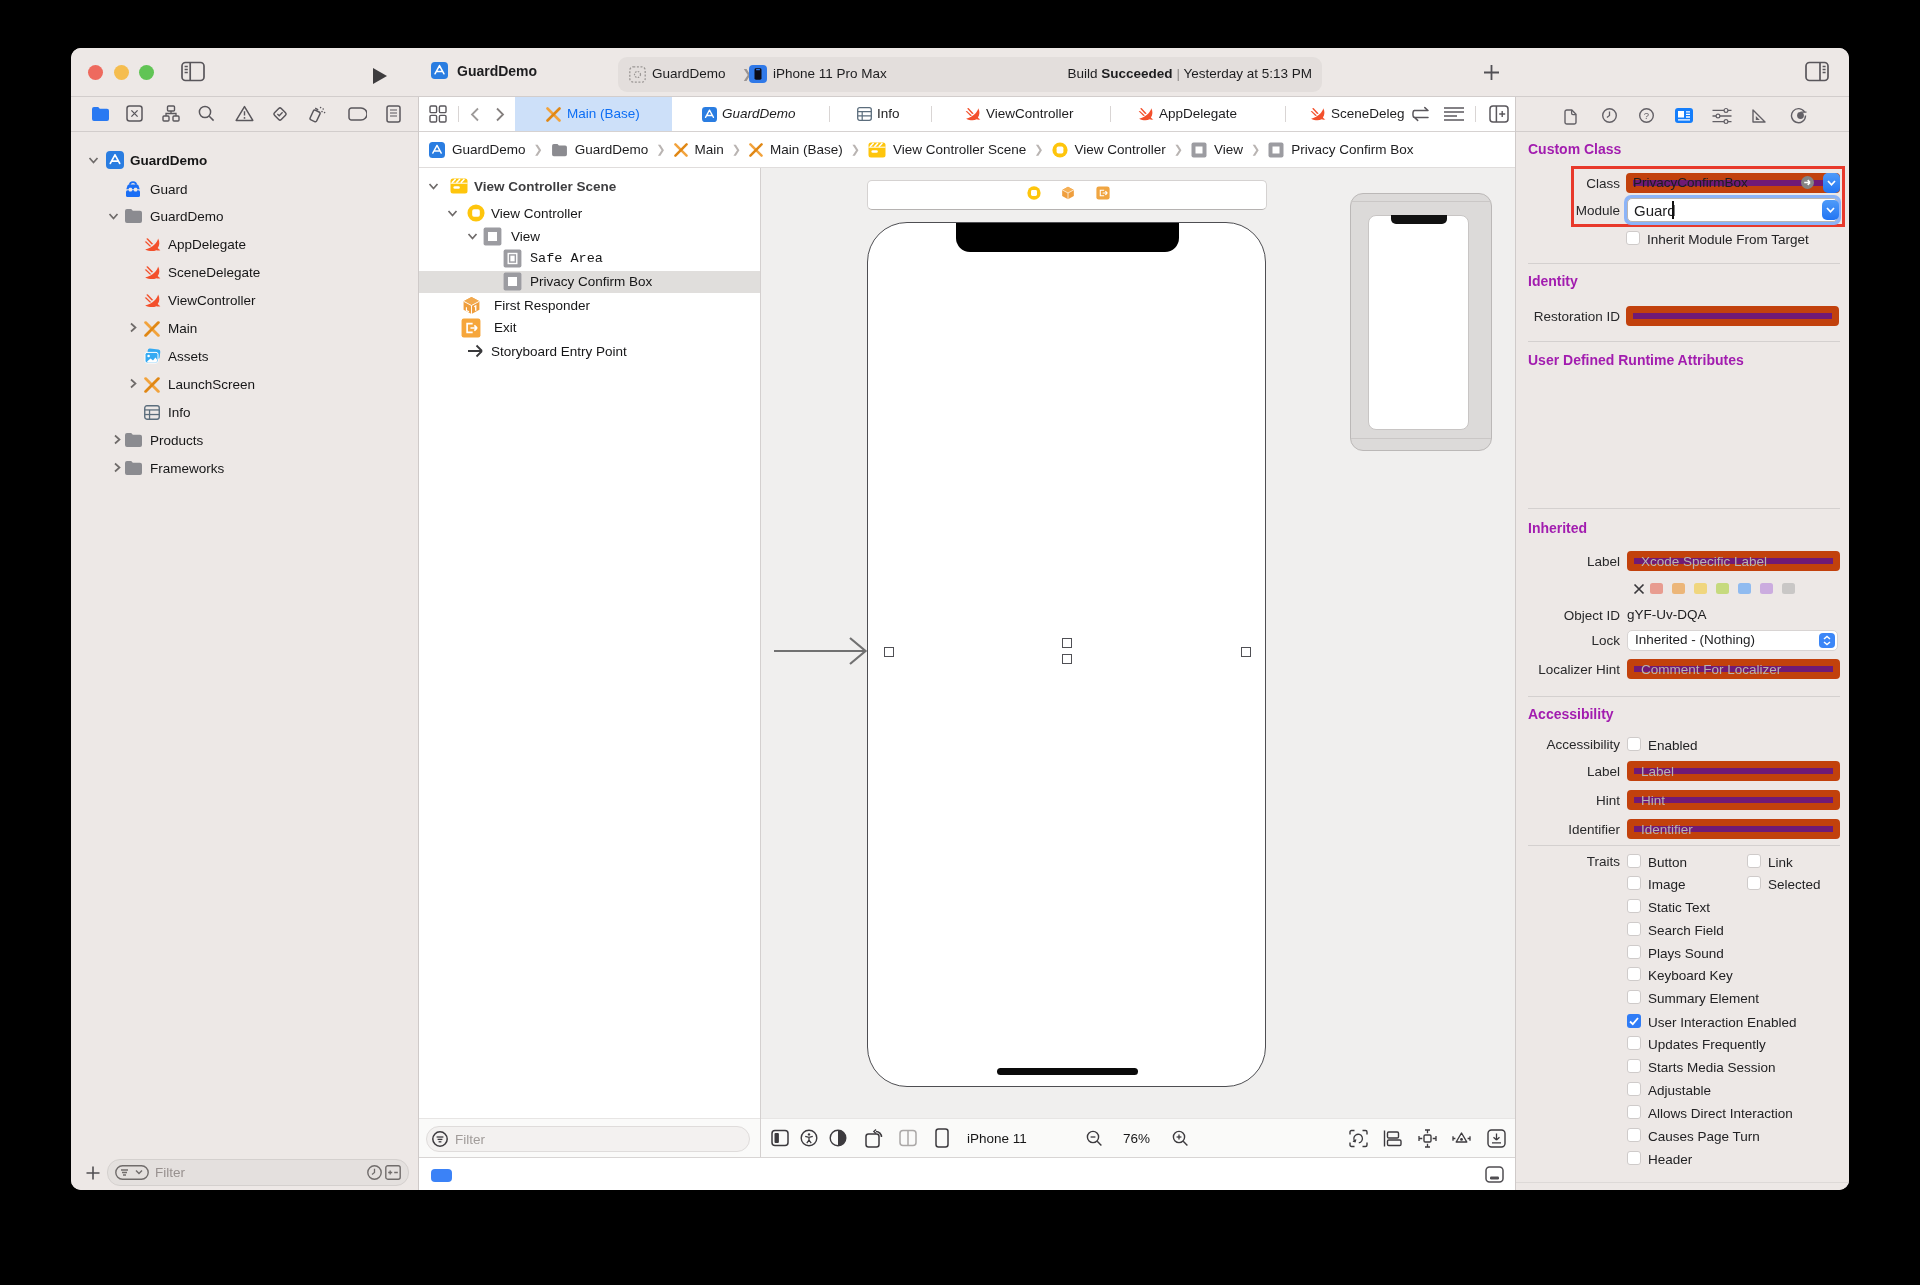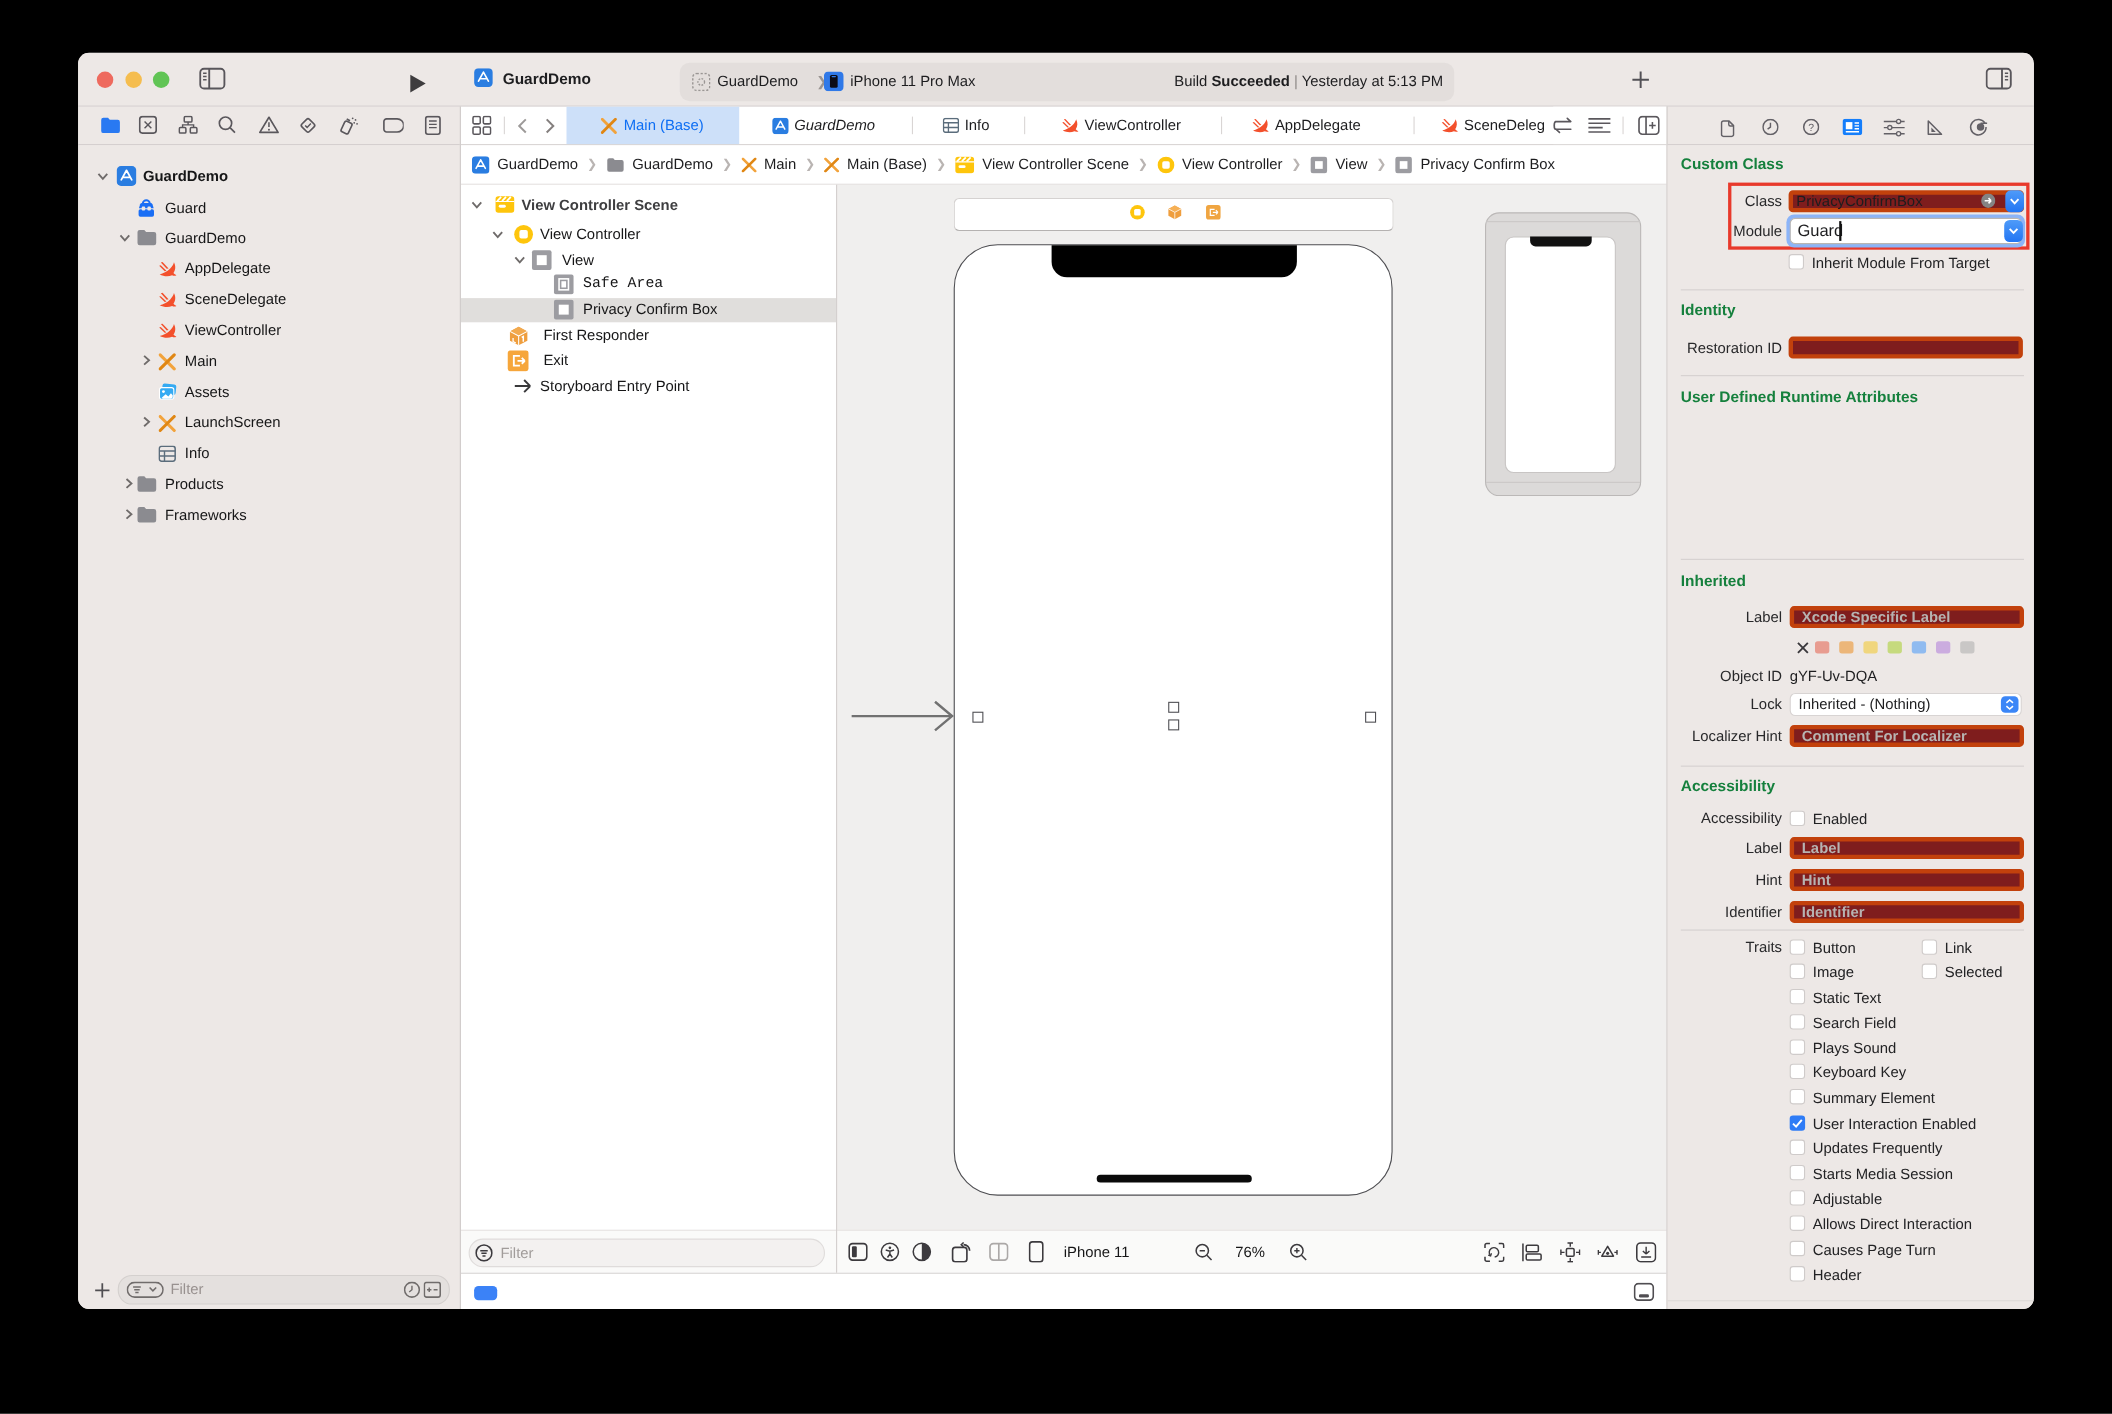--- a/index.html
+++ b/index.html
@@ -30,23 +30,23 @@
   #canvasbar .right{position:absolute;left:342px;top:0;width:754px;height:39px;background:#fafaf9;}
   #debugstrip{position:absolute;left:348px;top:1109px;width:1096px;height:33px;background:#fff;border-top:1px solid #d8d5d4;}
   #inspdiv{position:absolute;left:1444px;top:49px;width:1px;height:1093px;background:#cfcac9;}
   #inspector{position:absolute;left:1445px;top:84px;width:333px;height:1058px;background:#ede8e6;font-size:13px;}
 
   
   .tl{position:absolute;top:17px;width:15px;height:15px;border-radius:50%;}
 
   
   .ilabel{position:absolute;left:0;width:104px;text-align:right;color:#28282a;transform:translateY(-50%);font-size:13.5px;}
-  .ifield{position:absolute;background:#7f1d1d;border:4px solid #c2410c;border-radius:4px;box-sizing:border-box;font-weight:bold;}
+  .ifield{position:absolute;background:#701a75;border:7px solid #c2410c;border-radius:4px;box-sizing:border-box;}
   .ph{color:#b7b3b1;font-size:13.5px;position:absolute;left:7px;top:50%;transform:translateY(-50%);white-space:nowrap;}
-  .ihead{position:absolute;font-weight:bold;color:#15803d;font-size:14px;}
+  .ihead{position:absolute;font-weight:bold;color:#a21caf;font-size:14px;}
   .cb{position:absolute;width:14px;height:14px;background:#fff;border:1px solid #cfcbca;border-radius:3px;box-sizing:border-box;}
   .cbt{position:absolute;color:#222224;font-size:13.5px;transform:translateY(-50%);}
   .jchev{color:#b9b4b2;font-size:11px;padding:0 1px;}
   .nvt{position:absolute;white-space:nowrap;color:#161617;font-size:13.5px;transform:translateY(-50%);}
 </style>
 </head>
 <body>
 <div id="window">
   <div id="toolbar">
     <div class="tl" style="left:17px;background:#ee6a5e;"></div>

